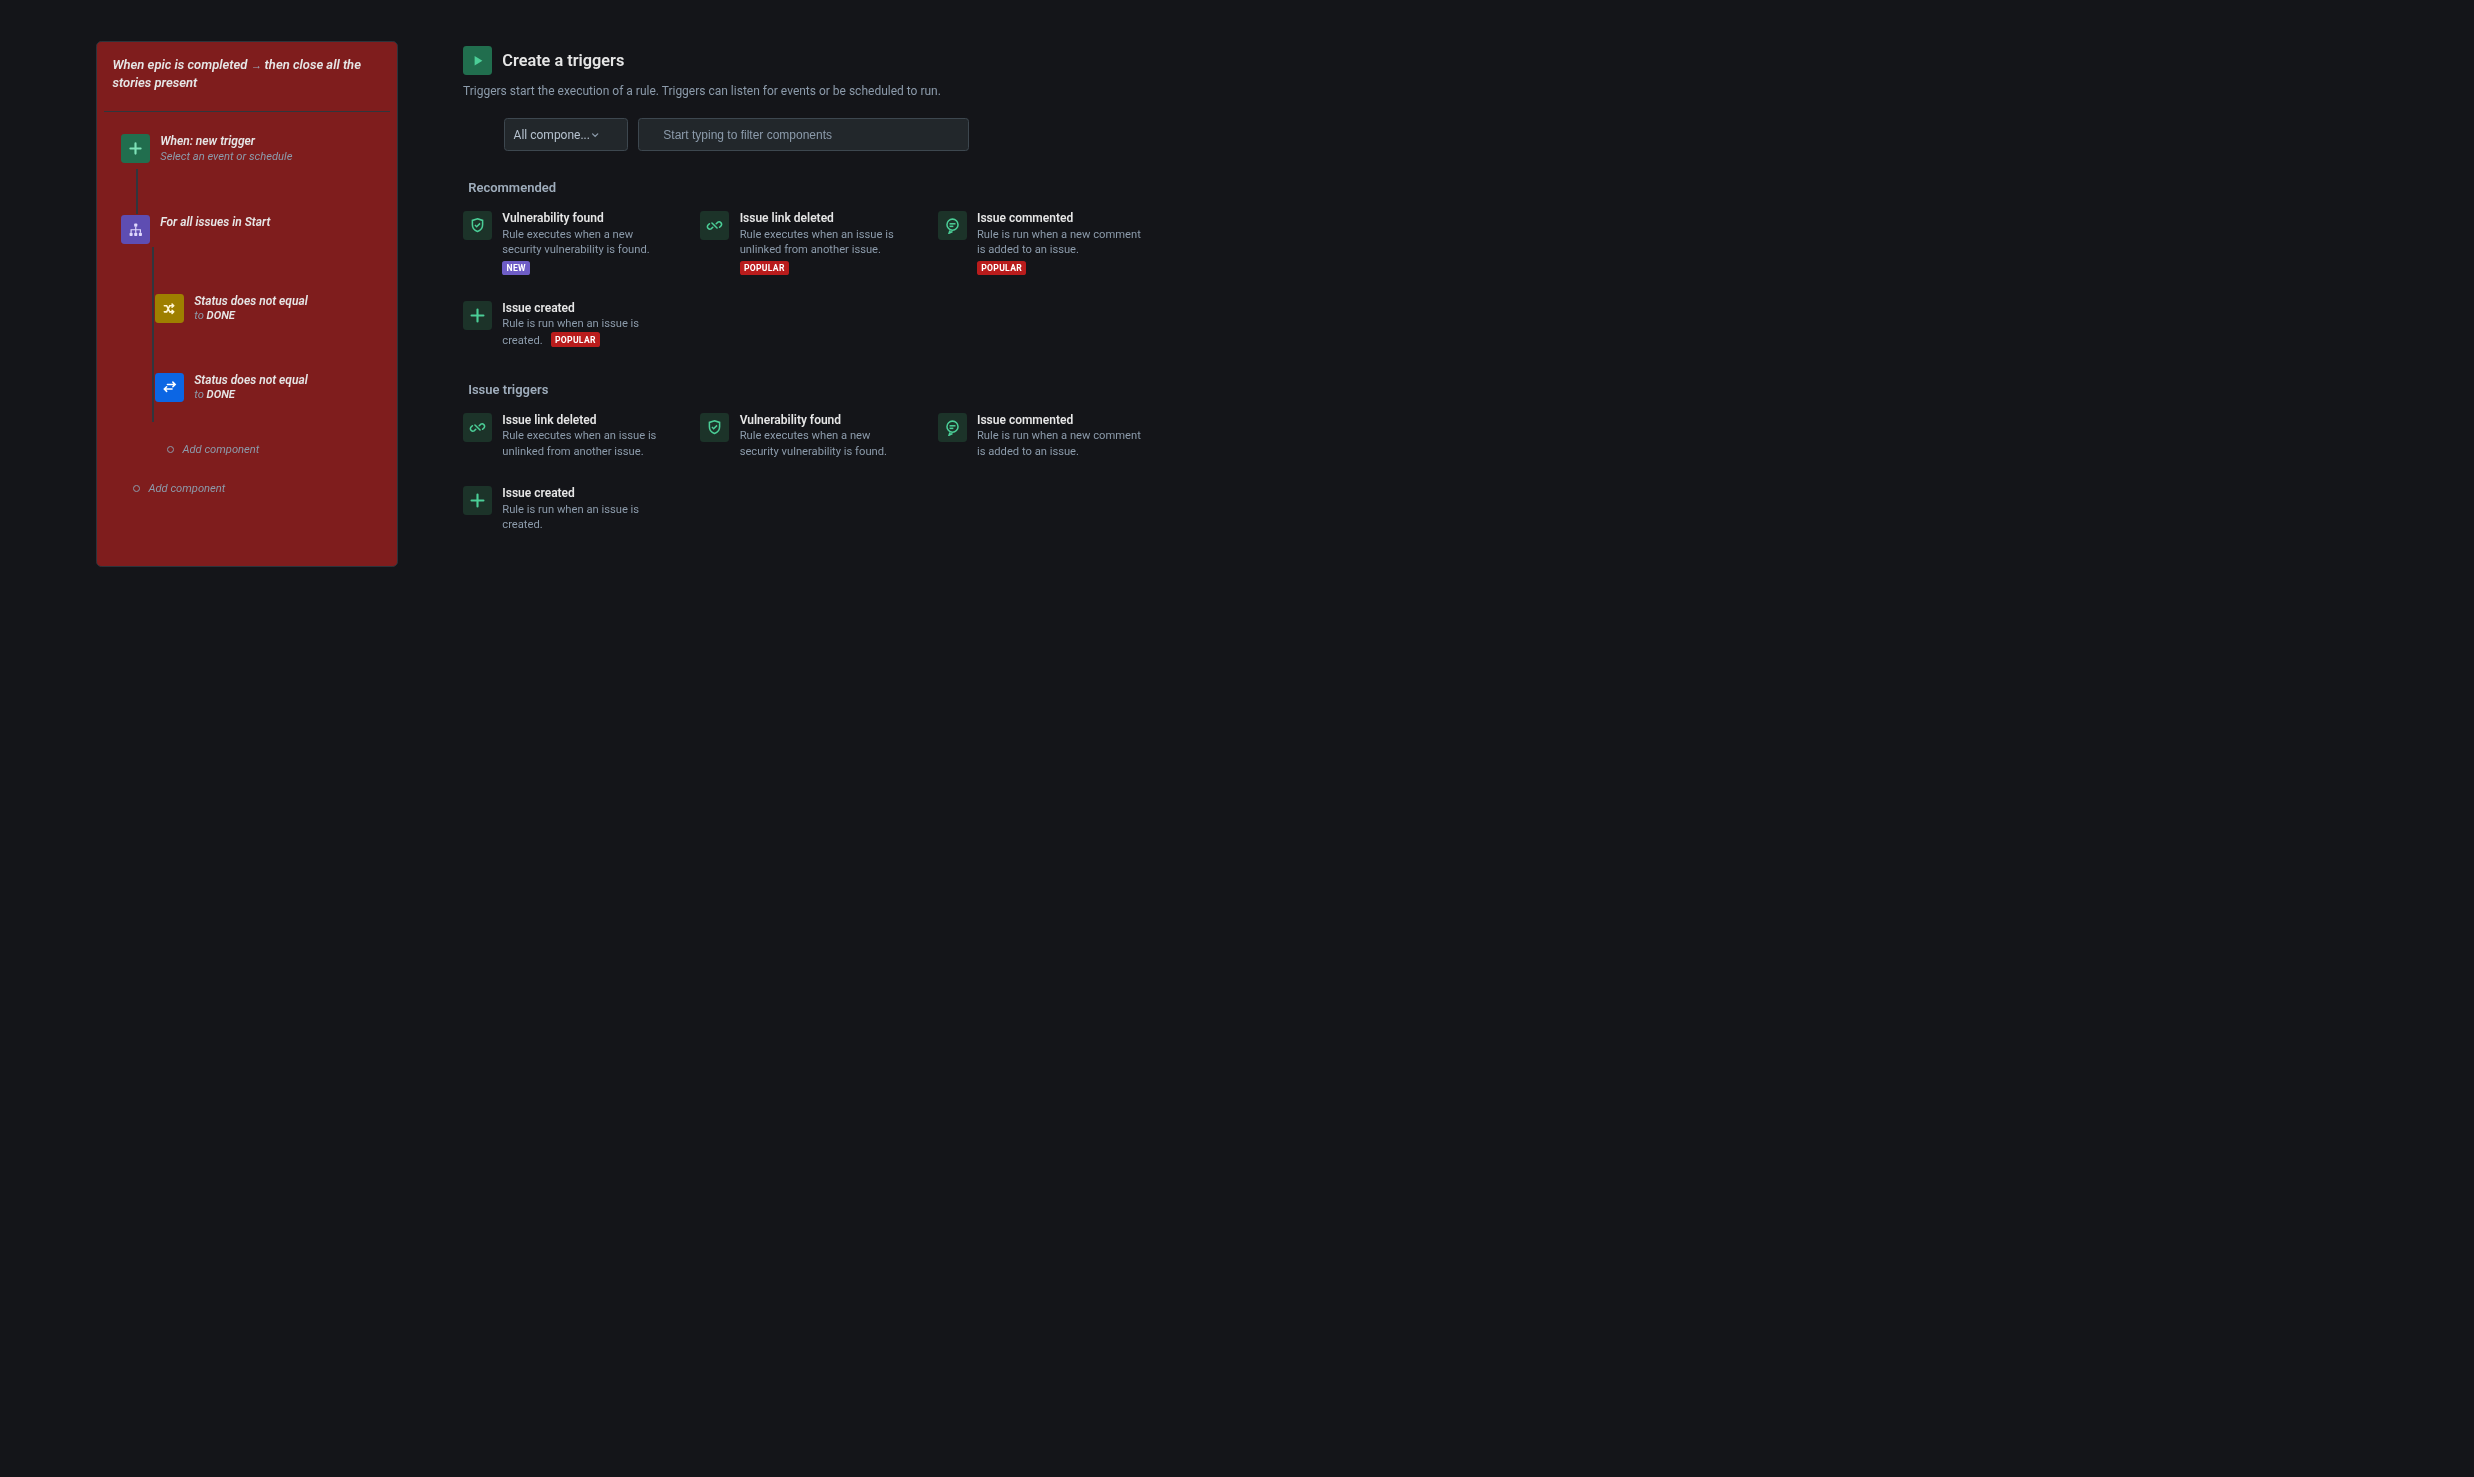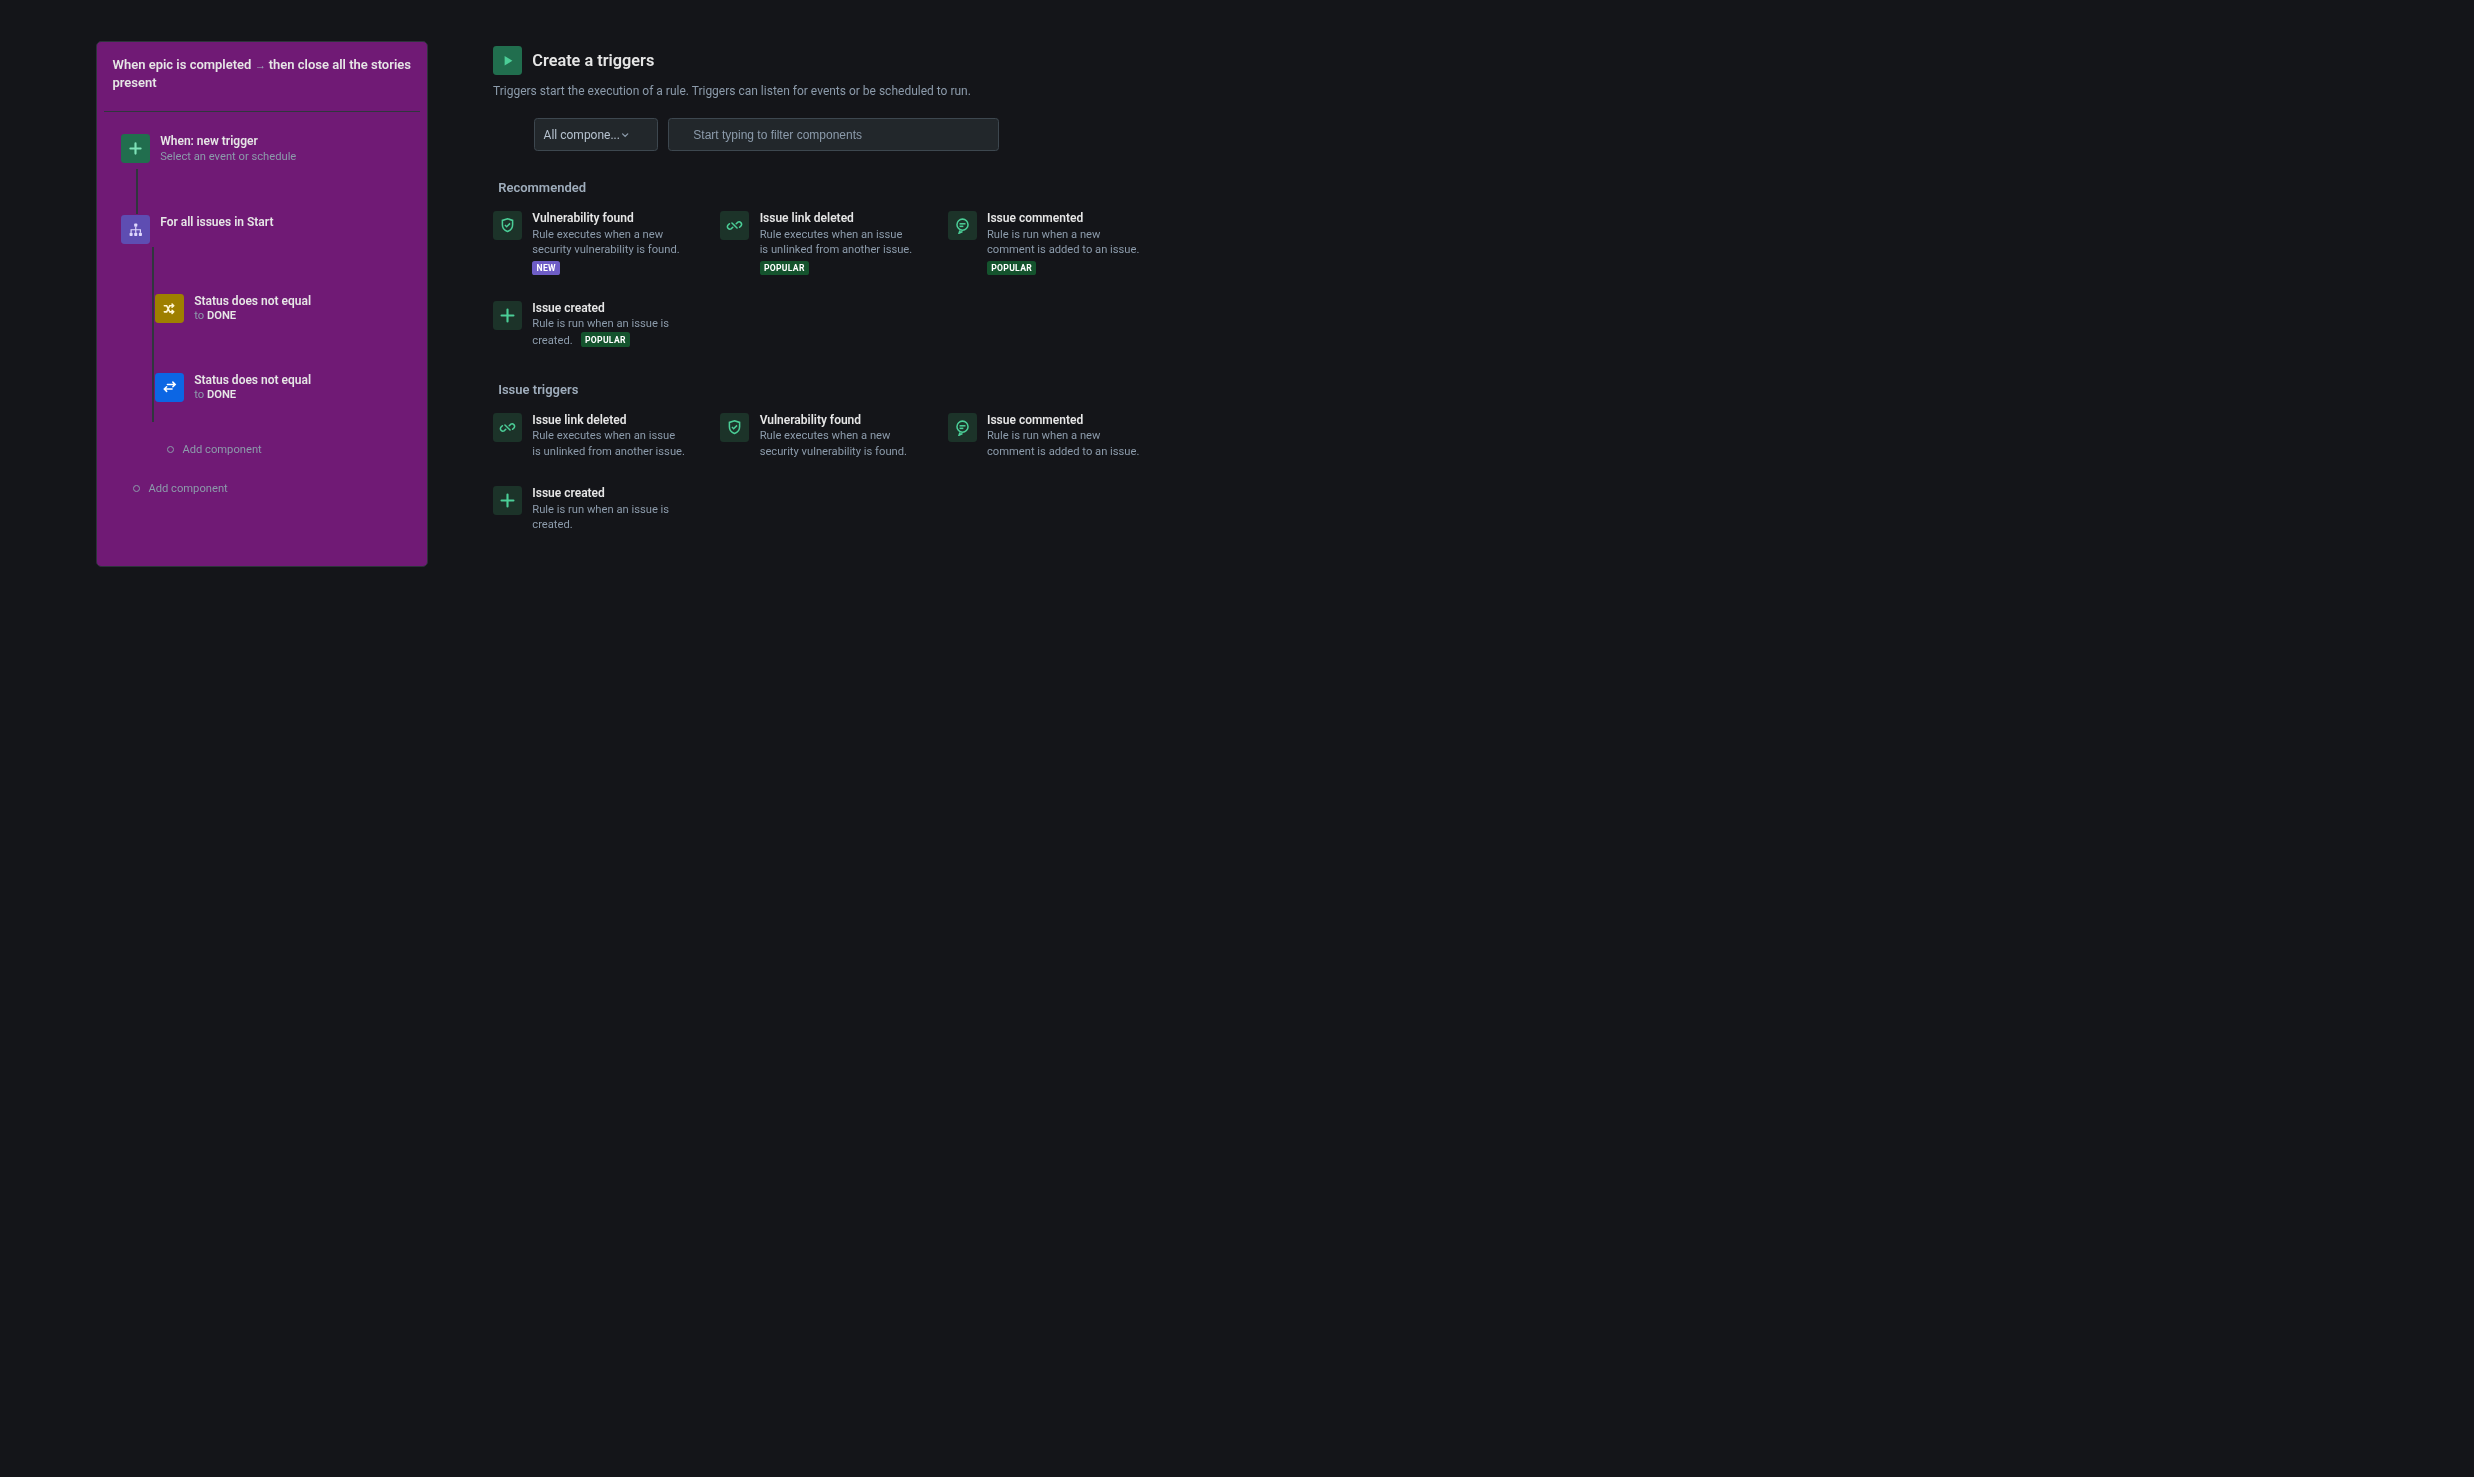--- a/index.html
+++ b/index.html
@@ -30,26 +30,27 @@
     color: #579dff;
     font-size: 12px;
     text-decoration: none;
   }
   .content {
     display: flex;
     gap: 65px;
   }
   
   .sidebar {
-    width: 332px;
-    background: #701a75;
+    width: 302px;
+    background: #7f1d1d;
     border: 0.9px solid #2c333a;
     border-radius: 5.2px;
     padding: 12px 6.9px 17px 6.9px;
     flex-shrink: 0;
+    font-style: italic;
   }
   .rule-title {
     font-size: 13px;
     font-weight: 600;
     color: #e6e6e6;
     padding: 1.7px 8.6px 10.3px 8.6px;
     line-height: 1.4;
   }
   .rule-title .arrow {
     color: #9fadbc;
@@ -262,21 +263,21 @@
   .badge {
     display: inline-block;
     font-size: 8.6px;
     font-weight: 700;
     padding: 1.7px 4.3px;
     border-radius: 2.6px;
     margin-top: 3.4px;
     letter-spacing: 0.3px;
   }
   .badge.new { background: #6e5dc6; color: #fff; }
-  .badge.popular { background: #14532d; color: #fff; }
+  .badge.popular { background: #b91c1c; color: #fff; }
   .badge.inline { margin-left: 5.2px; margin-top: 0; vertical-align: 0.9px; }
   svg { display: block; }
 </style>
 </head>
 <body>
 
 <div class="page">
 
   <div class="content">
 

